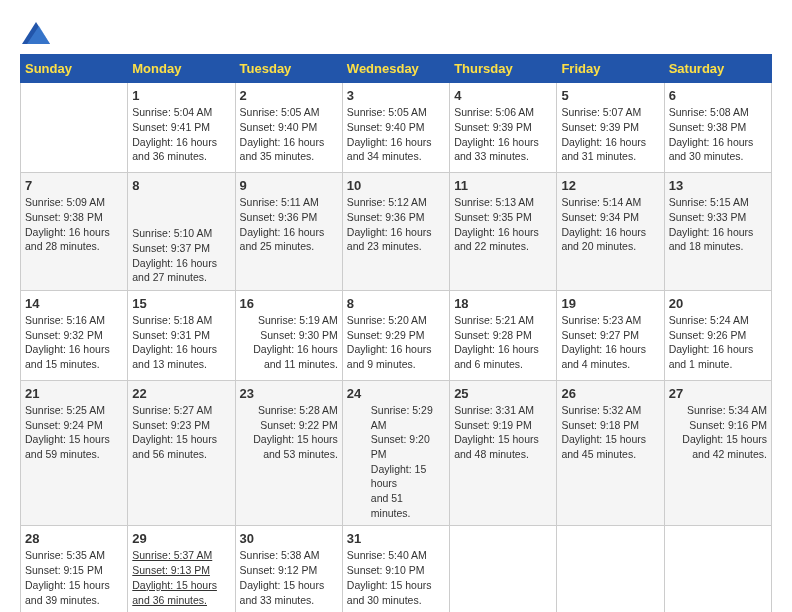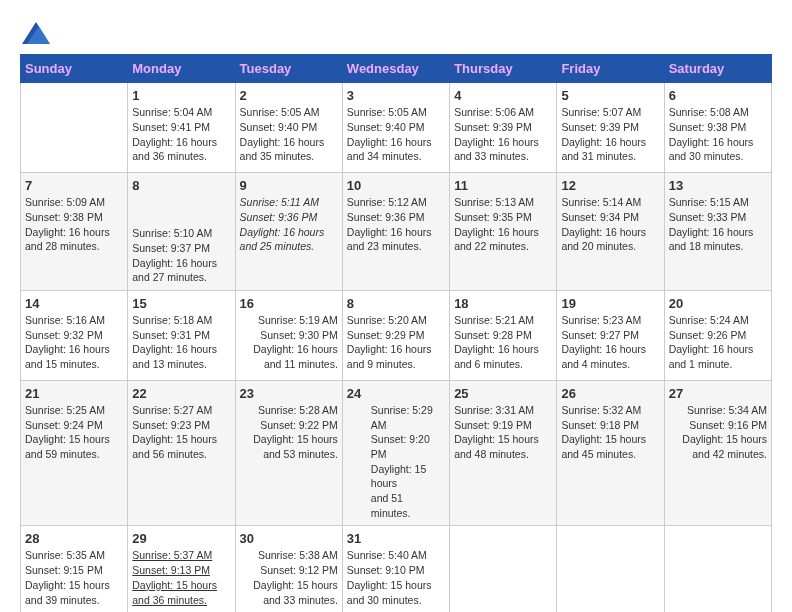--- a/index.html
+++ b/index.html
@@ -33,21 +33,21 @@
       font-size: 16px;
       color: #555;
     }
     table {
       width: 100%;
       border-collapse: collapse;
       table-layout: fixed;
     }
     thead tr th {
       background: #2255aa;
-      color: #f0abfc;
+      color: #fde047;
       font-size: 13px;
       padding: 6px 4px;
       text-align: left;
       border: 1px solid #2255aa;
       font-weight: bold;
     }
     tbody tr td {
       border: 1px solid #ccc;
       vertical-align: top;
       padding: 5px 4px;
@@ -165,21 +165,21 @@
         </td>
         <td>
           <span class="day-num">8</span>
           <div class="cell-content" style="white-space: pre-line; margin-top: 33px;">Sunrise: 5:10 AM
 Sunset: 9:37 PM
 Daylight: 16 hours
 and 27 minutes.</div>
         </td>
         <td>
           <span class="day-num">9</span>
-          <div class="cell-content" style="white-space: pre-line; font-style: italic;">Sunrise: 5:11 AM
+          <div class="cell-content" style="white-space: pre-line;">Sunrise: 5:11 AM
 Sunset: 9:36 PM
 Daylight: 16 hours
 and 25 minutes.</div>
         </td>
         <td>
           <span class="day-num">10</span>
           <div class="cell-content" style="white-space: pre-line;">Sunrise: 5:12 AM
 Sunset: 9:36 PM
 Daylight: 16 hours
 and 23 minutes.</div>
@@ -318,21 +318,21 @@
         </td>
         <td>
           <span class="day-num">29</span>
           <div class="cell-content" style="white-space: pre-line; text-decoration: underline;">Sunrise: 5:37 AM
 Sunset: 9:13 PM
 Daylight: 15 hours
 and 36 minutes.</div>
         </td>
         <td>
           <span class="day-num">30</span>
-          <div class="cell-content" style="white-space: pre-line; text-align: right;">Sunrise: 5:38 AM
+          <div class="cell-content" style="white-space: pre-line;">Sunrise: 5:38 AM
 Sunset: 9:12 PM
 Daylight: 15 hours
 and 33 minutes.</div>
         </td>
         <td>
           <span class="day-num">31</span>
           <div class="cell-content" style="white-space: pre-line;">Sunrise: 5:40 AM
 Sunset: 9:10 PM
 Daylight: 15 hours
 and 30 minutes.</div>

